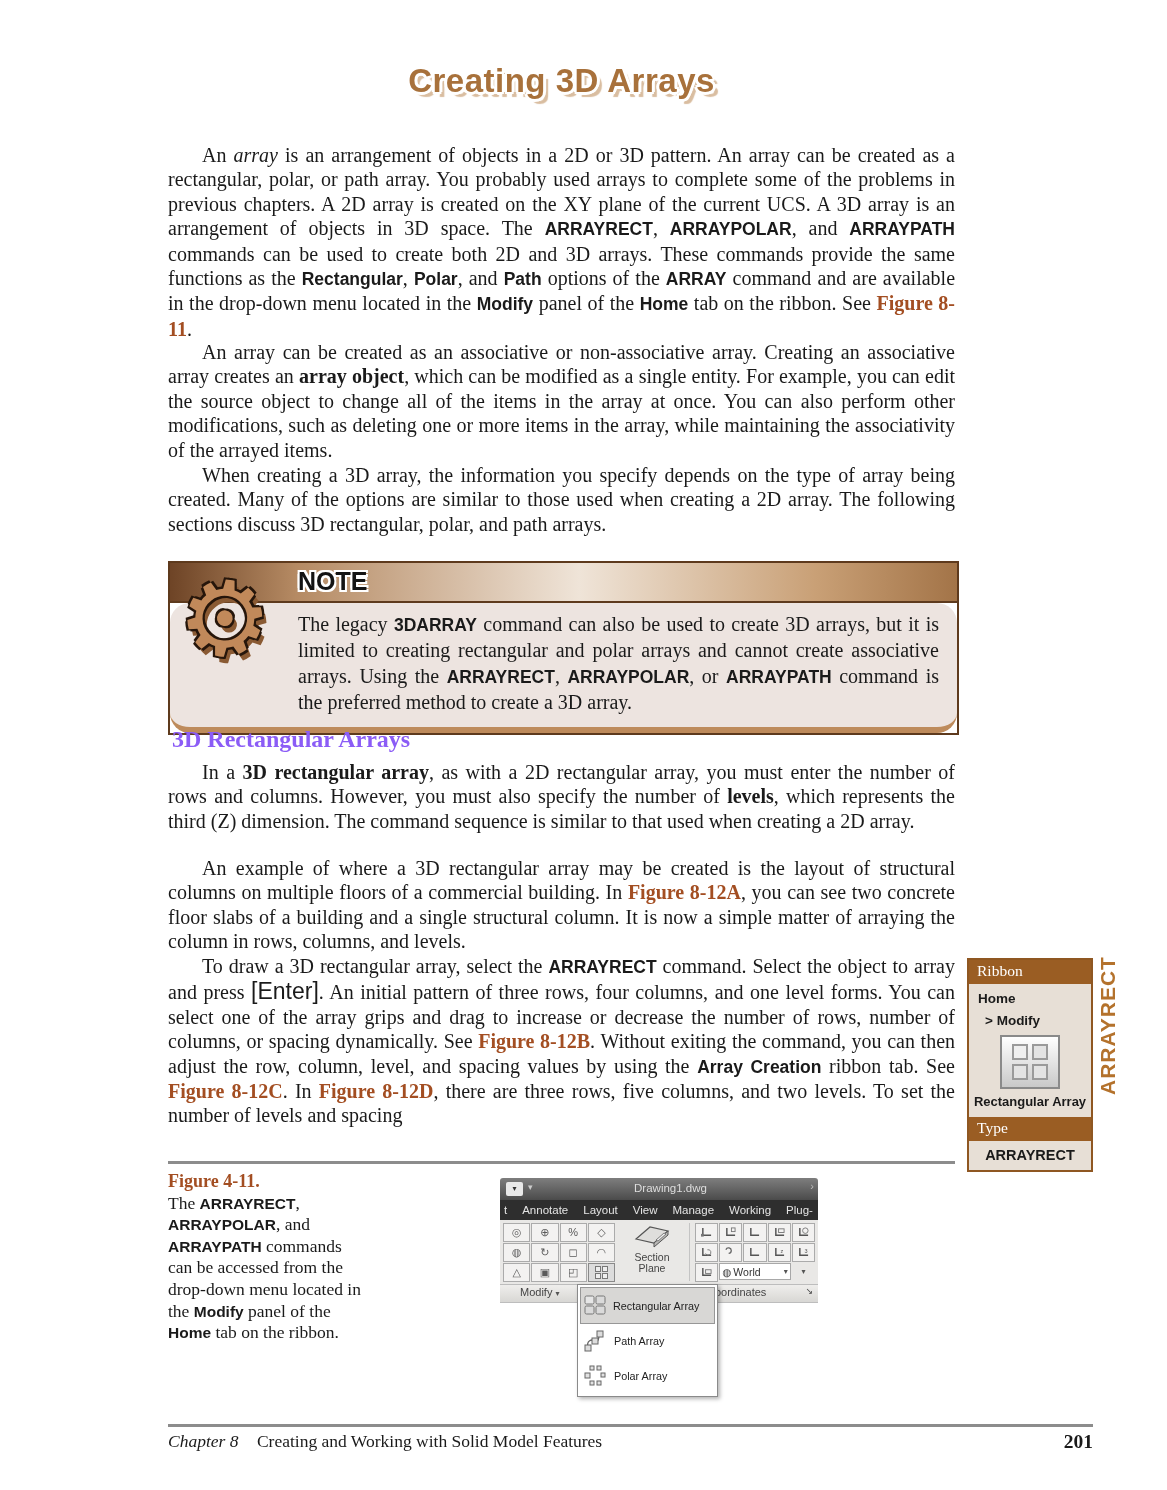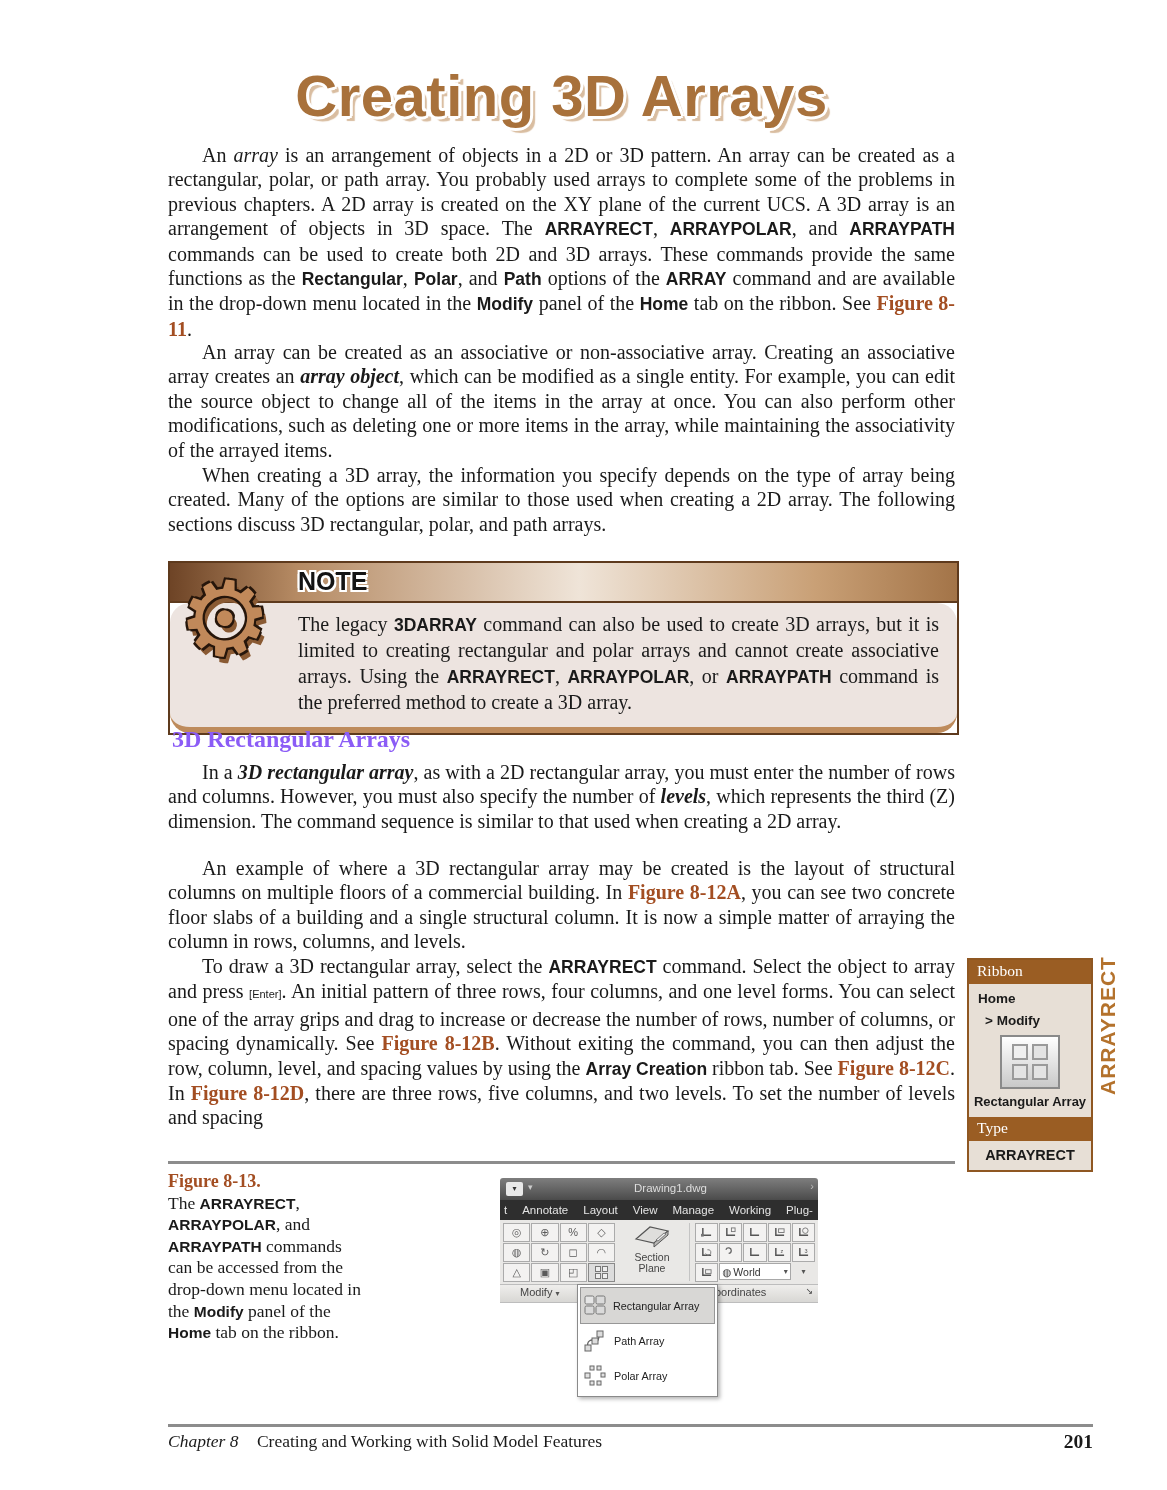--- a/index.html
+++ b/index.html
@@ -6,26 +6,26 @@
   body{width:1167px;height:1490px;position:relative;background:#ffffff;
        font-family:"Liberation Serif",serif;color:#1a1a1a;overflow:hidden;}
 
   
   .abs{position:absolute;}
   .col{left:168px;width:787px;}
   p.body{margin:0;text-align:justify;font-size:20px;line-height:24.4px;text-indent:34px;}
   .s-n{}
   .s-b{font-family:"Liberation Sans",sans-serif;font-weight:bold;font-size:17.5px;}
   .s-i{font-style:italic;}
-  .s-bi{font-weight:bold;font-style:italic;}
+  .s-bi{font-weight:bold;}
   .s-ref{color:#A34E22;font-weight:bold;}
-  .s-k{font-family:"Liberation Sans",sans-serif;font-size:11px;}
+  .s-k{font-family:"Liberation Sans",sans-serif;font-size:23px;}
 
   .page-title{top:62px;text-align:center;font-family:"Liberation Sans",sans-serif;
-    font-weight:bold;font-size:58px;letter-spacing:.5px;color:#A8713B;
+    font-weight:bold;font-size:33px;letter-spacing:.5px;color:#A8713B;
     text-shadow:-2px -2px 0 #fff,2px -2px 0 #fff,-2px 2px 0 #fff,2px 2px 0 #fff,
       -3px 0 0 #fff,3px 0 0 #fff,0 3px 0 #fff,0 -3px 0 #fff,5px 5px 1px #D9BDA0;}
 
   .sect-head{top:722px;margin:4px;font-size:24px;font-weight:bold;color:#8b5cf6;}
 
   
   .note{top:561px;border:2px solid #5E3A1D;}
   .note-header{height:38px;position:relative;border-bottom:2px solid #5E3A1D;
     background:linear-gradient(90deg,#6E4426 0%,#B58A63 16%,#EFE4D8 52%,#C9A076 82%,#A37448 100%);text-align:right;}
   .note-label{position:absolute;left:128px;top:4px;font-family:"Liberation Sans",sans-serif;
@@ -141,21 +141,21 @@
       <span></span>
   </div>
   <div class="tool-lbl">Rectangular Array</div>
   <div class="hd">Type</div>
   <div class="cmdname">ARRAYRECT</div>
 </div>
 <div class="abs vert-cmd">ARRAYRECT</div>
 
 <div class="abs fig-rule"></div>
 <div class="abs fig-caption">
-  <span class="fig-label">Figure 8-13.</span>
+  <span class="fig-label">Figure 4-11.</span>
   <span><span class="s-n">The </span><span class="s-b">ARRAYRECT</span><span class="s-n">, </span><span class="s-b">ARRAYPOLAR</span><span class="s-n">, and </span><span class="s-b">ARRAYPATH</span><span class="s-n"> commands can be accessed from the drop-down menu located in the </span><span class="s-b">Modify</span><span class="s-n"> panel of the </span><span class="s-b">Home</span><span class="s-n"> tab on the ribbon.</span></span>
 </div>
 
 <div class="abs acad">
   <div class="acad-titlebar">
     <span class="tb-btn">▾</span>
     <span class="tb-caret2">▾</span>
     <div class="tb-center">Drawing1.dwg</div>
     <span class="tb-right">›</span>
   </div>

